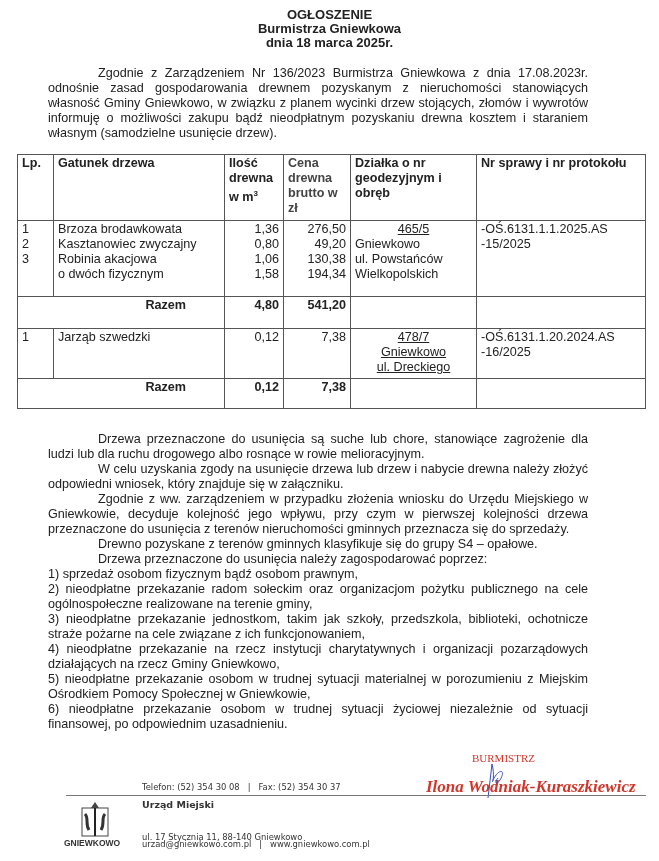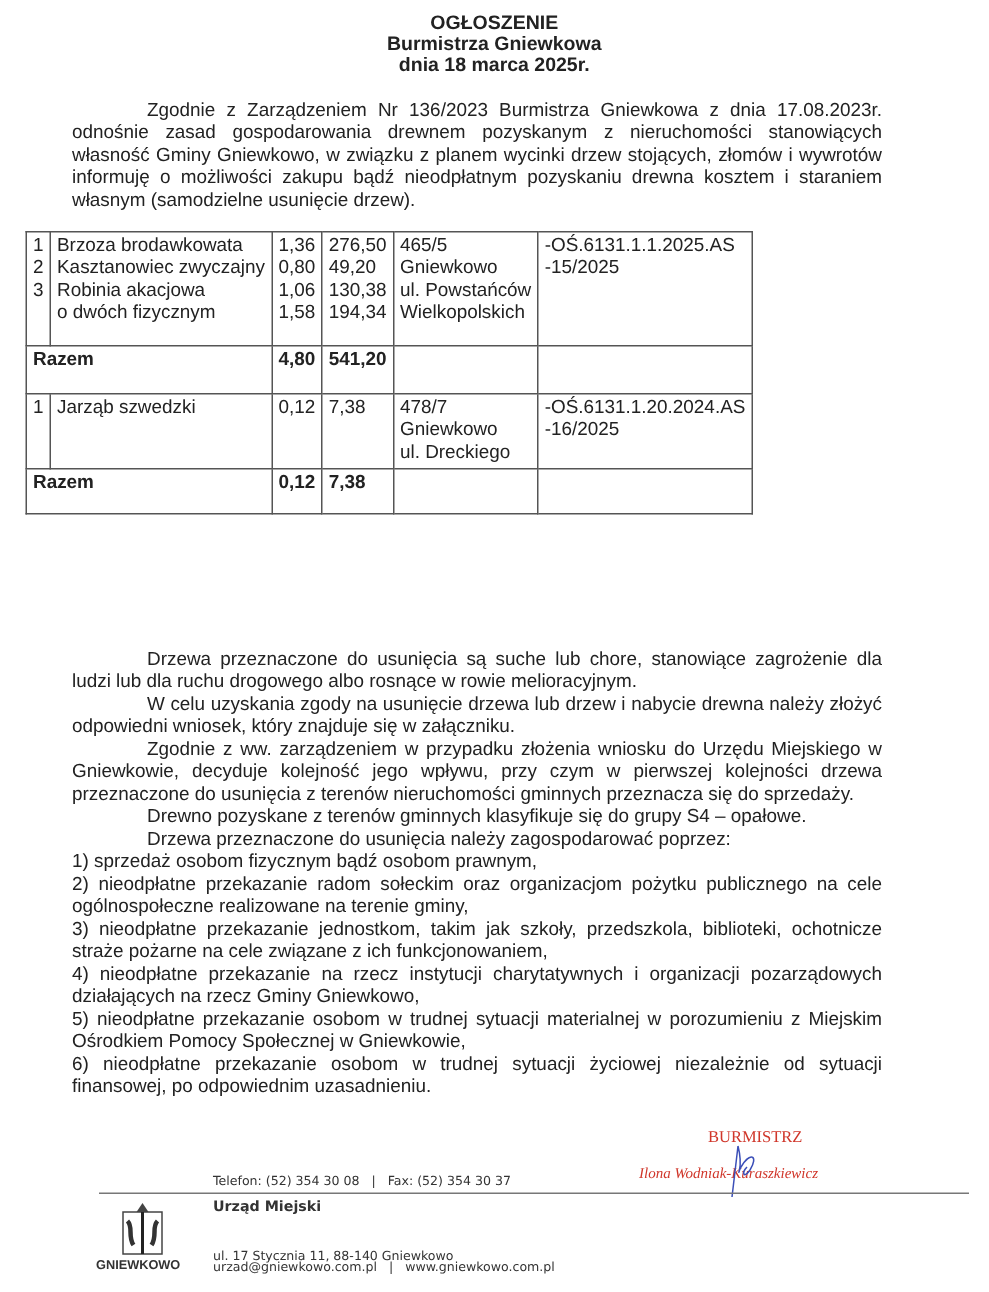--- a/index.html
+++ b/index.html
@@ -3,38 +3,46 @@
 <meta charset="utf-8">
 <style>
   html,body{margin:0;padding:0;background:#fff;}
   body{width:659px;height:861px;position:relative;overflow:hidden;font-family:"Liberation Sans",sans-serif;color:#222;}
   .hdr{position:absolute;left:0;width:659px;text-align:center;font-weight:bold;font-size:13px;line-height:14px;}
   .para{position:absolute;left:48px;width:540px;font-size:12.6px;line-height:15px;text-align:justify;}
   .ind{text-indent:50px;}
   table.tbl{position:absolute;left:17px;top:154px;border-collapse:collapse;font-size:12.6px;}
   table.tbl td{border:1px solid #555;vertical-align:top;padding:1px 4px;line-height:15px;}
   table.tbl th{border:1px solid #555;vertical-align:top;padding:1px 4px;line-height:15px;text-align:left;font-weight:bold;}
-  .num{}
-  .ctr{text-align:left;}
+  .num{text-align:right;}
+  .ctr{text-align:center;text-decoration:underline;}
   .b{font-weight:bold;}
   .sig{position:absolute;font-family:"Liberation Serif",serif;color:#d0362a;}
   .footline{position:absolute;left:66px;top:795px;width:580px;border-top:1px solid #777;}
   .foot{position:absolute;left:142px;font-family:"DejaVu Sans",sans-serif;font-size:8.4px;color:#333;line-height:12px;}
 </style>
 </head>
 <body>
 
 <div class="hdr" style="top:8px;">OGŁOSZENIE</div>
 <div class="hdr" style="top:22px;">Burmistrza Gniewkowa</div>
 <div class="hdr" style="top:36px;">dnia 18 marca 2025r.</div>
 
 <div class="para ind" style="top:66px;">Zgodnie z Zarządzeniem Nr 136/2023 Burmistrza Gniewkowa z dnia 17.08.2023r. odnośnie zasad gospodarowania drewnem pozyskanym z nieruchomości stanowiących własność Gminy Gniewkowo, w związku z planem wycinki drzew stojących, złomów i wywrotów informuję o możliwości zakupu bądź nieodpłatnym pozyskaniu drewna kosztem i staraniem własnym (samodzielne usunięcie drzew).</div>
 
 <table class="tbl">
   <tbody>
+      <tr style="height:66px;">
+    <th style="width:27px;">Lp.</th>
+    <th style="width:162px;">Gatunek drzewa</th>
+    <th style="width:50px;">Ilość<br>drewna<br>w m<sup style="font-size:8px">3</sup></th>
+    <th style="width:58px;font-weight:bold;color:#444">Cena drewna brutto w zł</th>
+    <th style="width:117px;">Działka o nr geodezyjnym i obręb</th>
+    <th style="width:160px;">Nr sprawy i nr protokołu</th>
+  </tr>
   <tr style="height:76px;">
     <td>
       <div>1</div>
       <div>2</div>
       <div>3</div>
     </td>
     <td>
       <div>Brzoza brodawkowata</div>
       <div>Kasztanowiec zwyczajny</div>
       <div>Robinia akacjowa</div>
@@ -101,21 +109,21 @@
 <div class="para ind" style="top:537px;">Drewno pozyskane z terenów gminnych klasyfikuje się do grupy S4 – opałowe.</div>
 <div class="para ind" style="top:552px;">Drzewa przeznaczone do usunięcia należy zagospodarować poprzez:</div>
 <div class="para" style="top:567px;">1) sprzedaż osobom fizycznym bądź osobom prawnym,</div>
 <div class="para" style="top:582px;">2) nieodpłatne przekazanie radom sołeckim oraz organizacjom pożytku publicznego na cele ogólnospołeczne realizowane na terenie gminy,</div>
 <div class="para" style="top:612px;">3) nieodpłatne przekazanie jednostkom, takim jak szkoły, przedszkola, biblioteki, ochotnicze straże pożarne na cele związane z ich funkcjonowaniem,</div>
 <div class="para" style="top:642px;">4) nieodpłatne przekazanie na rzecz instytucji charytatywnych i organizacji pozarządowych działających na rzecz Gminy Gniewkowo,</div>
 <div class="para" style="top:672px;">5) nieodpłatne przekazanie osobom w trudnej sytuacji materialnej w porozumieniu z Miejskim Ośrodkiem Pomocy Społecznej w Gniewkowie,</div>
 <div class="para" style="top:702px;">6) nieodpłatne przekazanie osobom w trudnej sytuacji życiowej niezależnie od sytuacji finansowej, po odpowiednim uzasadnieniu.</div>
 
 <div class="sig" style="left:472px;top:752px;font-size:11px;">BURMISTRZ</div>
-<div class="sig" style="left:426px;top:777px;font-size:10px;font-style:italic;font-weight:normal;">Ilona Wodniak-Kuraszkiewicz</div>
+<div class="sig" style="left:426px;top:777px;font-size:17px;font-style:italic;font-weight:bold;">Ilona Wodniak-Kuraszkiewicz</div>
 <svg style="position:absolute;left:482px;top:760px;" width="30" height="40">
   <path d="M6 38 L10 4 M10 4 C14 20 8 26 12 18 C18 8 24 10 18 20 C14 26 12 22 16 18" stroke="#3b4fb8" stroke-width="1" fill="none"></path>
 </svg>
 
 <div class="footline"></div>
 <svg style="position:absolute;left:78px;top:800px;" width="34" height="38">
   <rect x="4" y="8" width="26" height="28" fill="#fff" stroke="#444"></rect>
   <path d="M17 2 L13 8 L21 8 Z" fill="#444"></path>
   <path d="M17 8 L17 36" stroke="#222" stroke-width="2"></path>
   <path d="M7 14 C11 18 7 24 11 30 M27 14 C23 18 27 24 23 30" stroke="#333" stroke-width="3" fill="none"></path>

